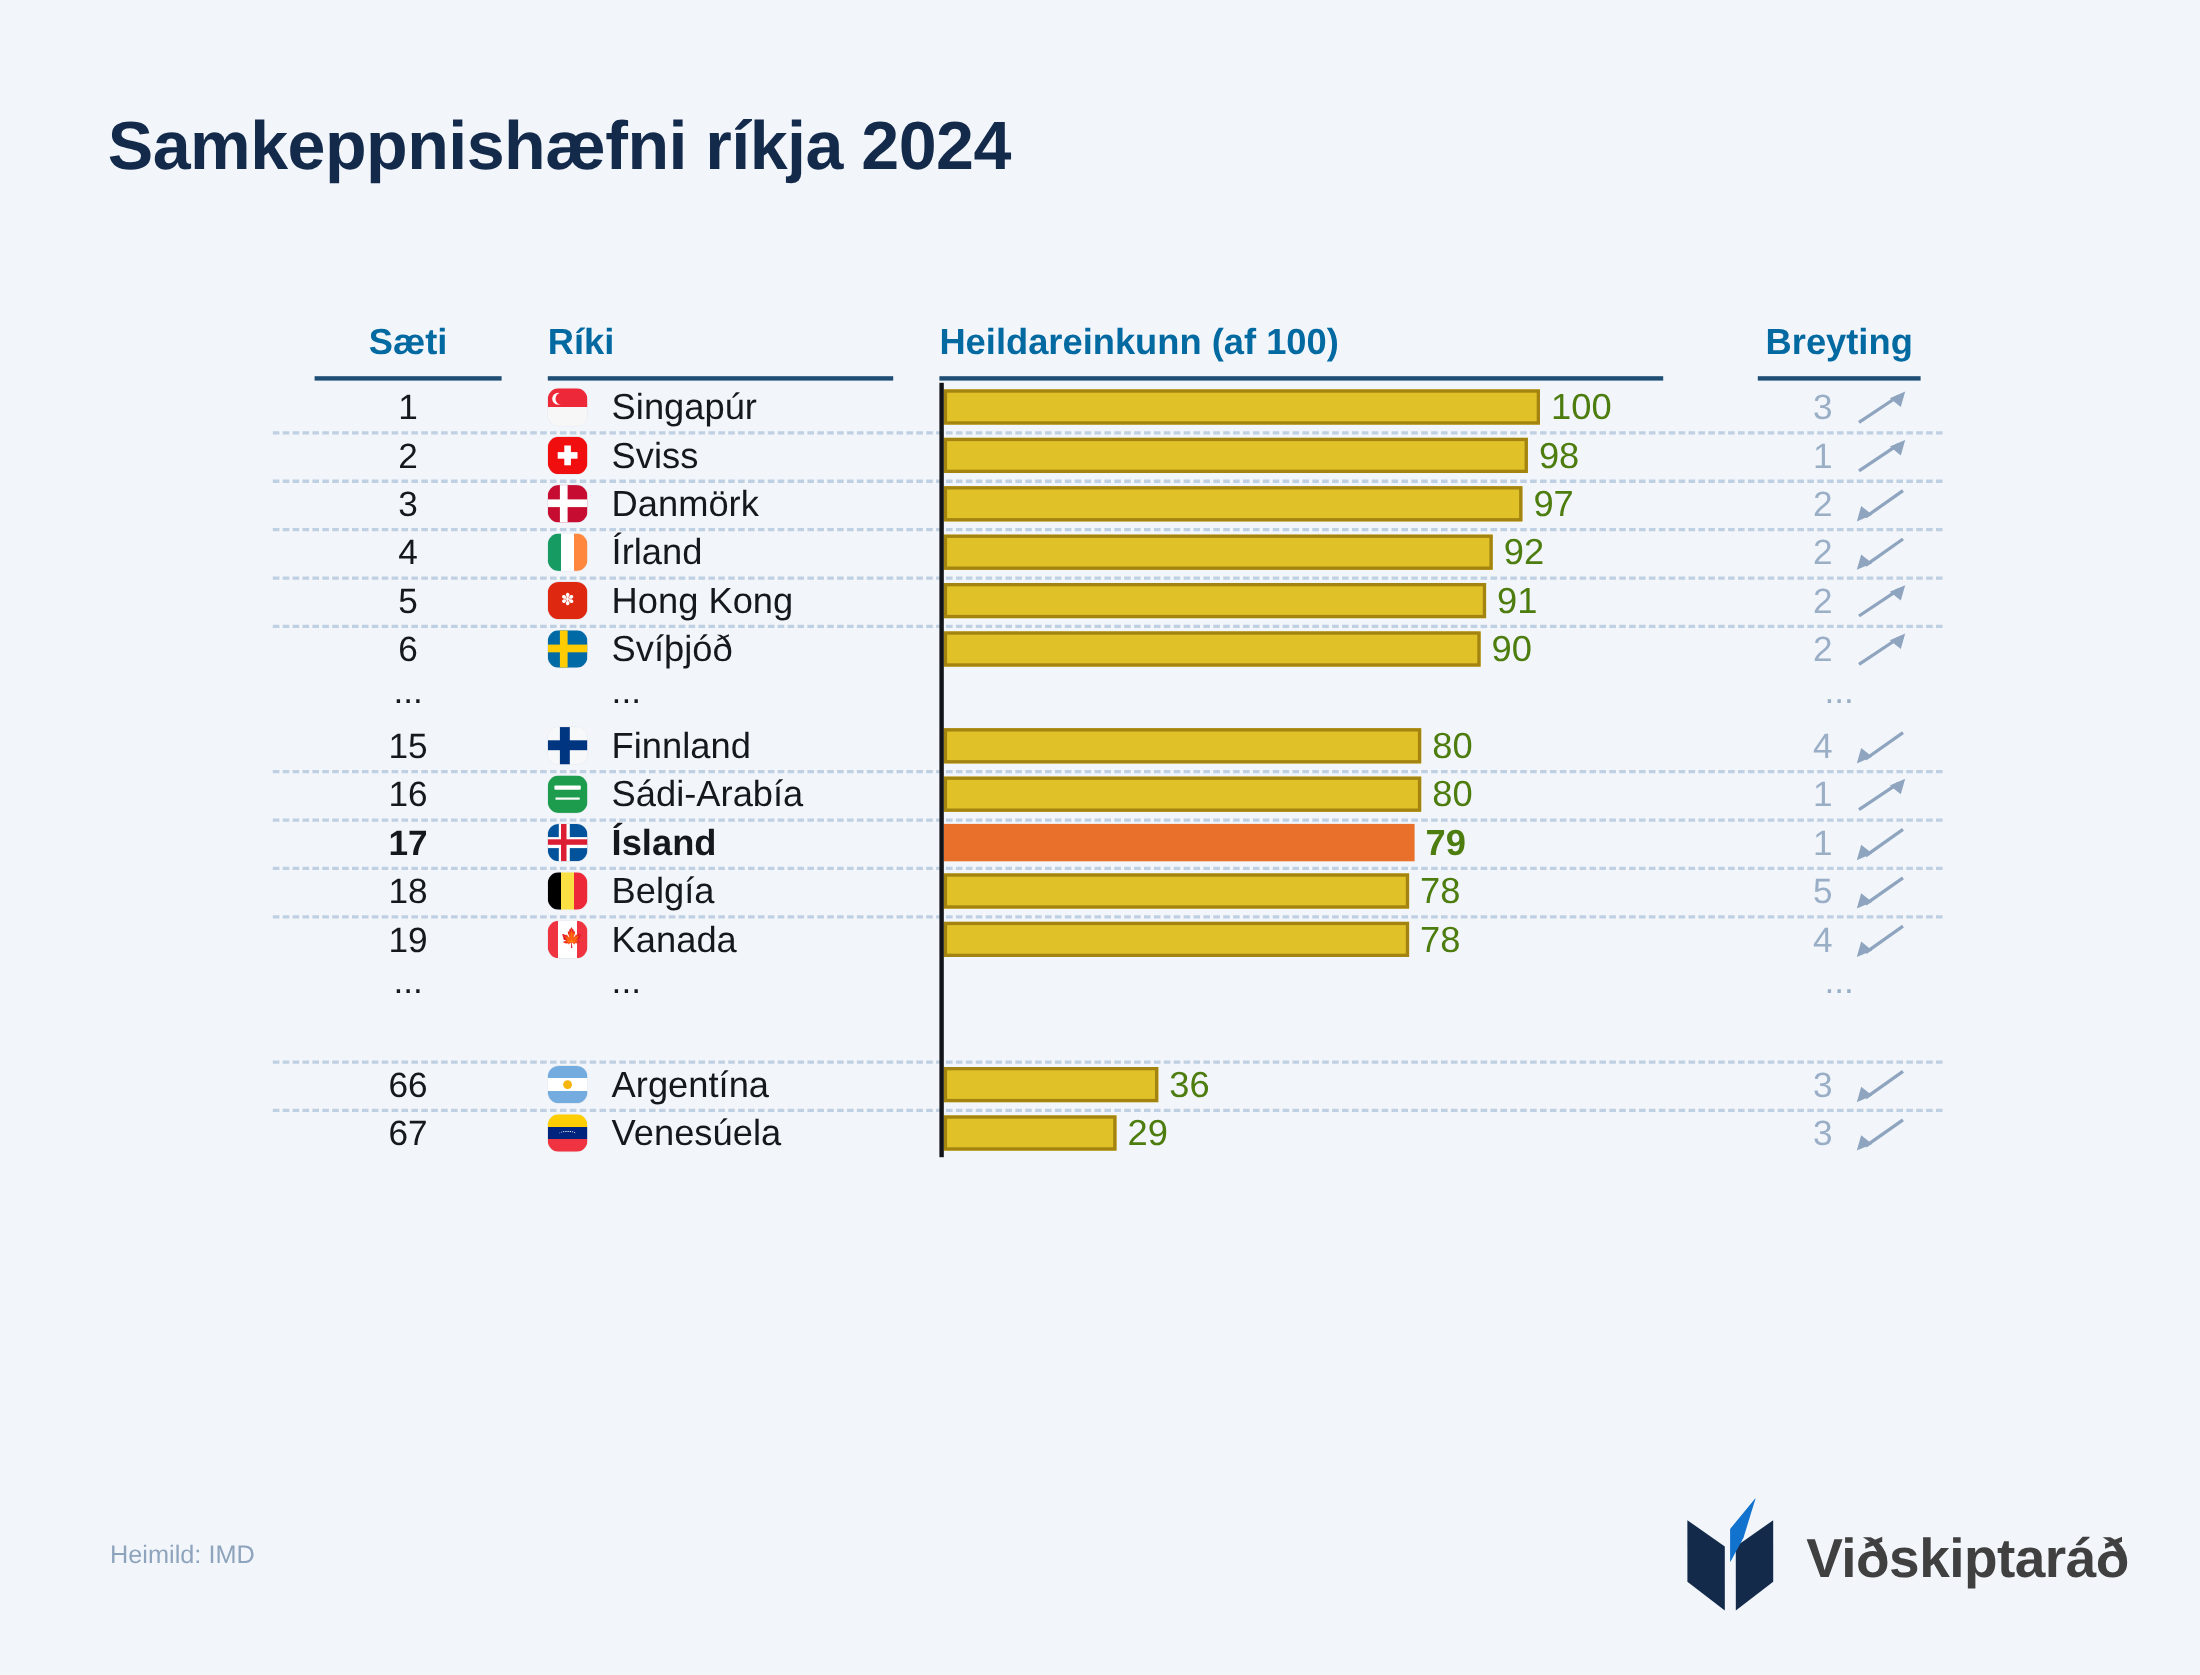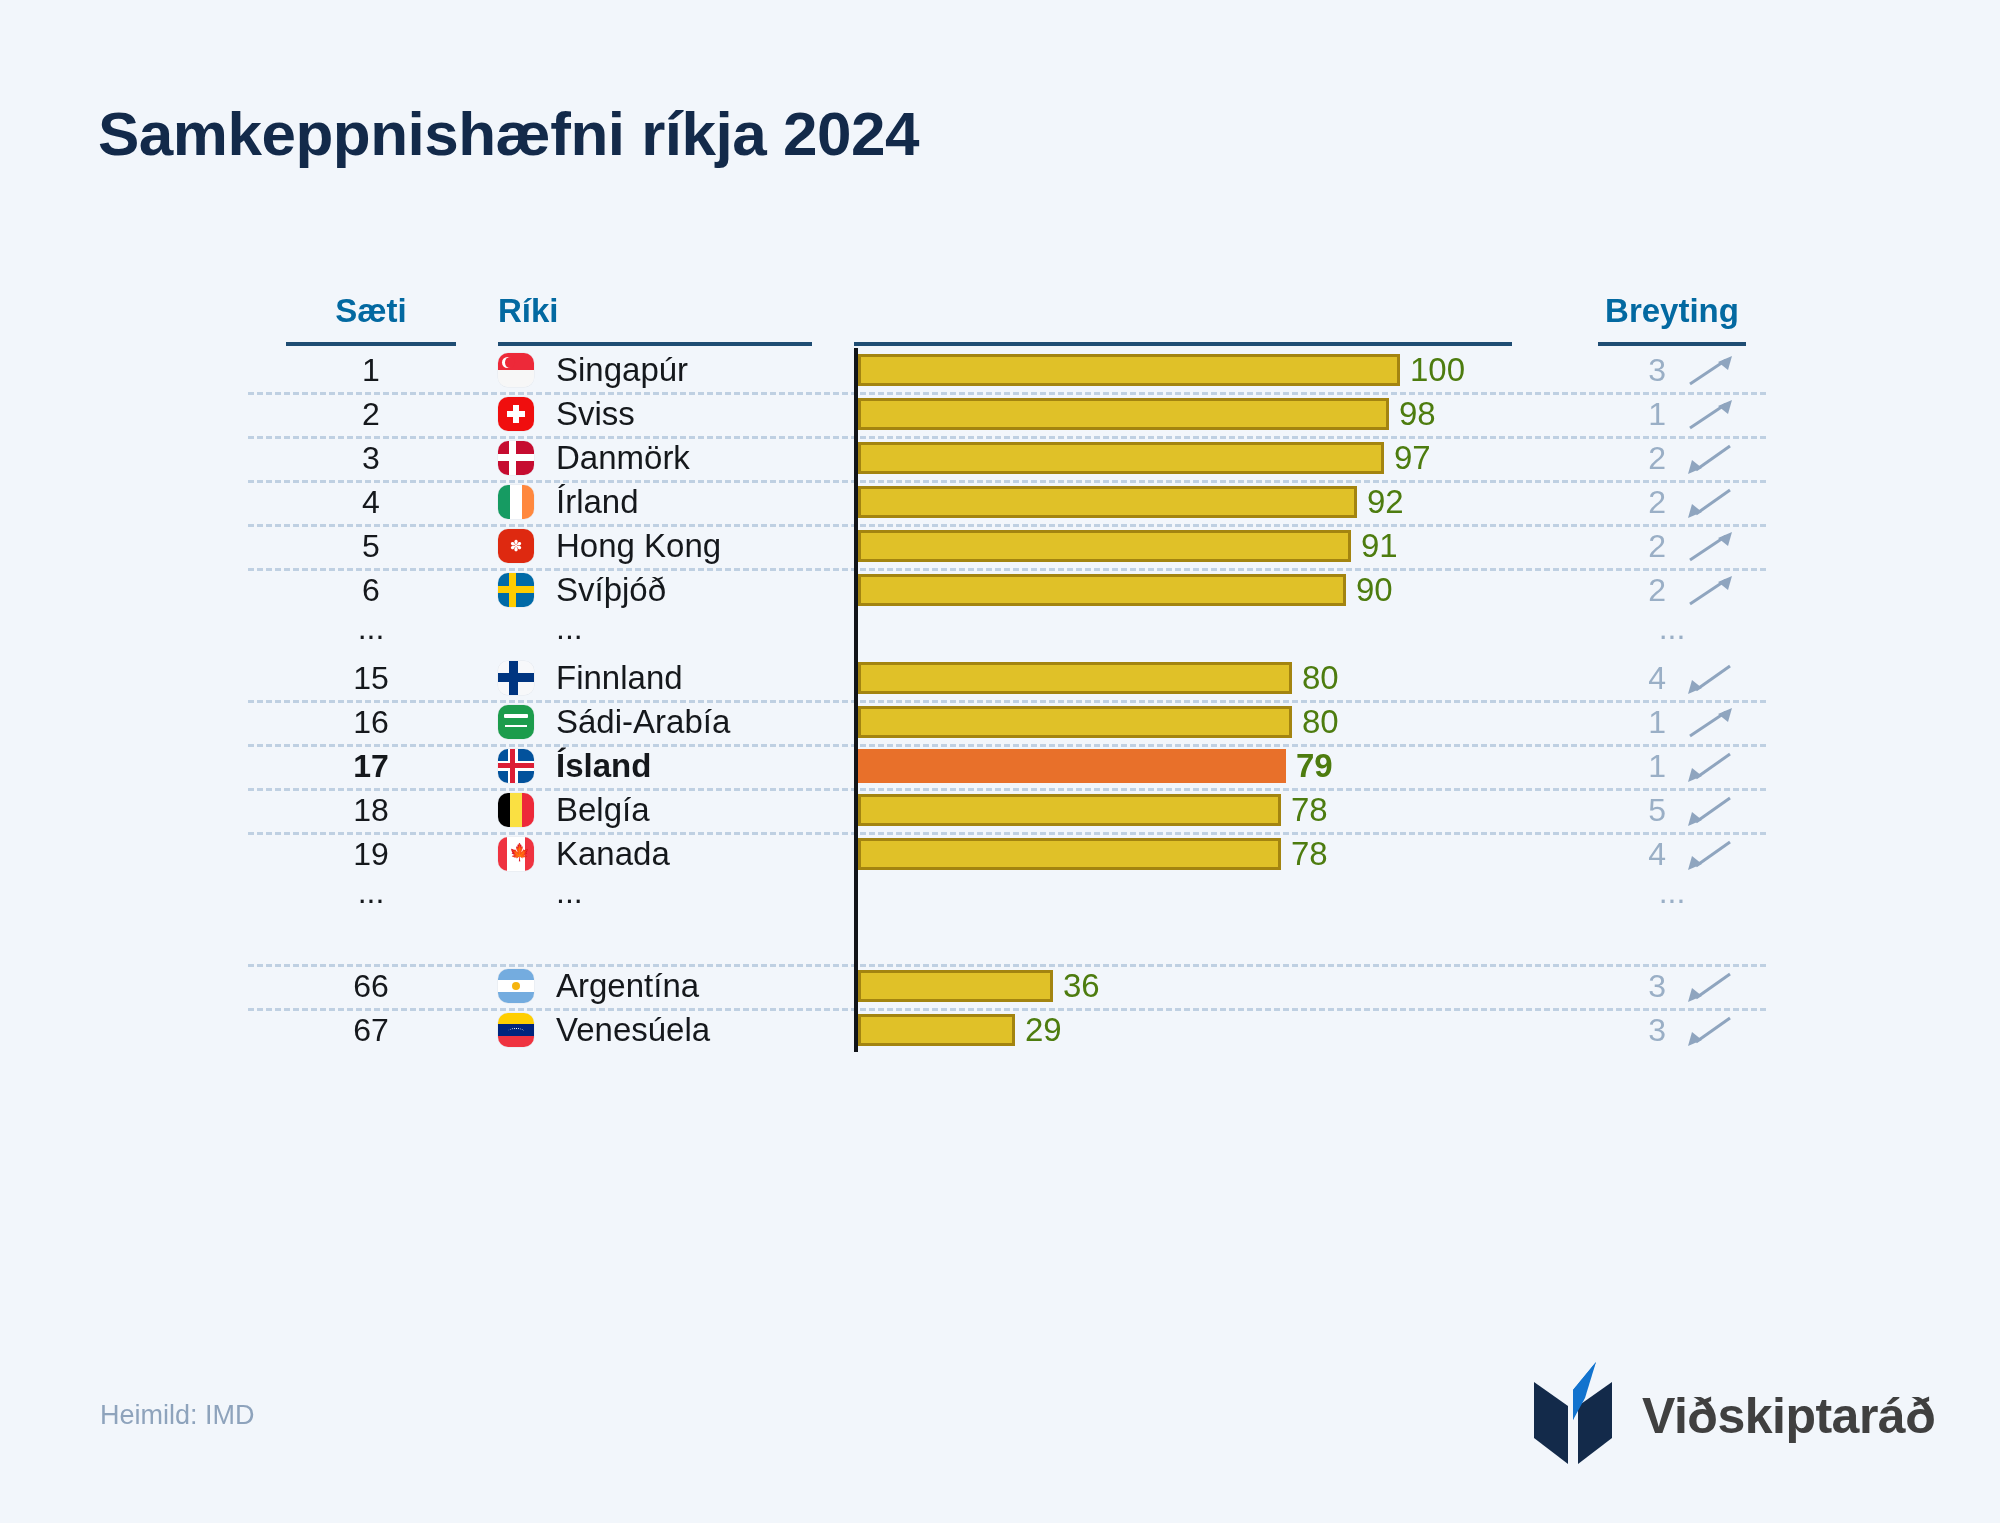--- a/index.html
+++ b/index.html
@@ -93,40 +93,41 @@
     position:absolute;left:1312px;width:68px;top:2px;
     text-align:right;font-size:32px;color:#9AAFC6;line-height:40px;
   }
   .arrow{
     position:absolute;left:1396px;top:6px;width:56px;height:34px;
   }
   .arrow svg{display:block;}
   
   .source{
     position:absolute;left:100px;top:1400px;
-    font-size:27px;color:#8EA3BC;
+    font-size:23px;color:#8EA3BC;
   }
   .logo{
     position:absolute;left:1530px;top:1360px;
     display:flex;align-items:center;gap:26px;
   }
   .logo-text{
     font-size:50px;font-weight:bold;color:#404040;letter-spacing:-0.5px;
   }
 </style>
 </head>
 <body>
 
 <div class="title">Samkeppnishæfni ríkja 2024</div>
 
 <div class="table">
 
   <div class="hdr">
     <div class="hdr-cell hdr-rank">Sæti</div>
     <div class="hdr-cell hdr-country">Ríki</div>
+    <div class="hdr-cell hdr-score">Heildareinkunn (af 100)</div>
     <div class="hdr-cell hdr-change">Breyting</div>
     <div class="hdr-rule" style="left:0px;width:170px;"></div>
     <div class="hdr-rule" style="left:212px;width:314px;"></div>
     <div class="hdr-rule" style="left:568px;width:658px;"></div>
     <div class="hdr-rule" style="left:1312px;width:148px;"></div>
   </div>
 
   <div class="rows" id="rows" style="height: 704px;">
       <div class="row" style="position: absolute; left: 0px; right: 0px; top: 0px; height: 44px;">
         <div class="rank">1</div>

